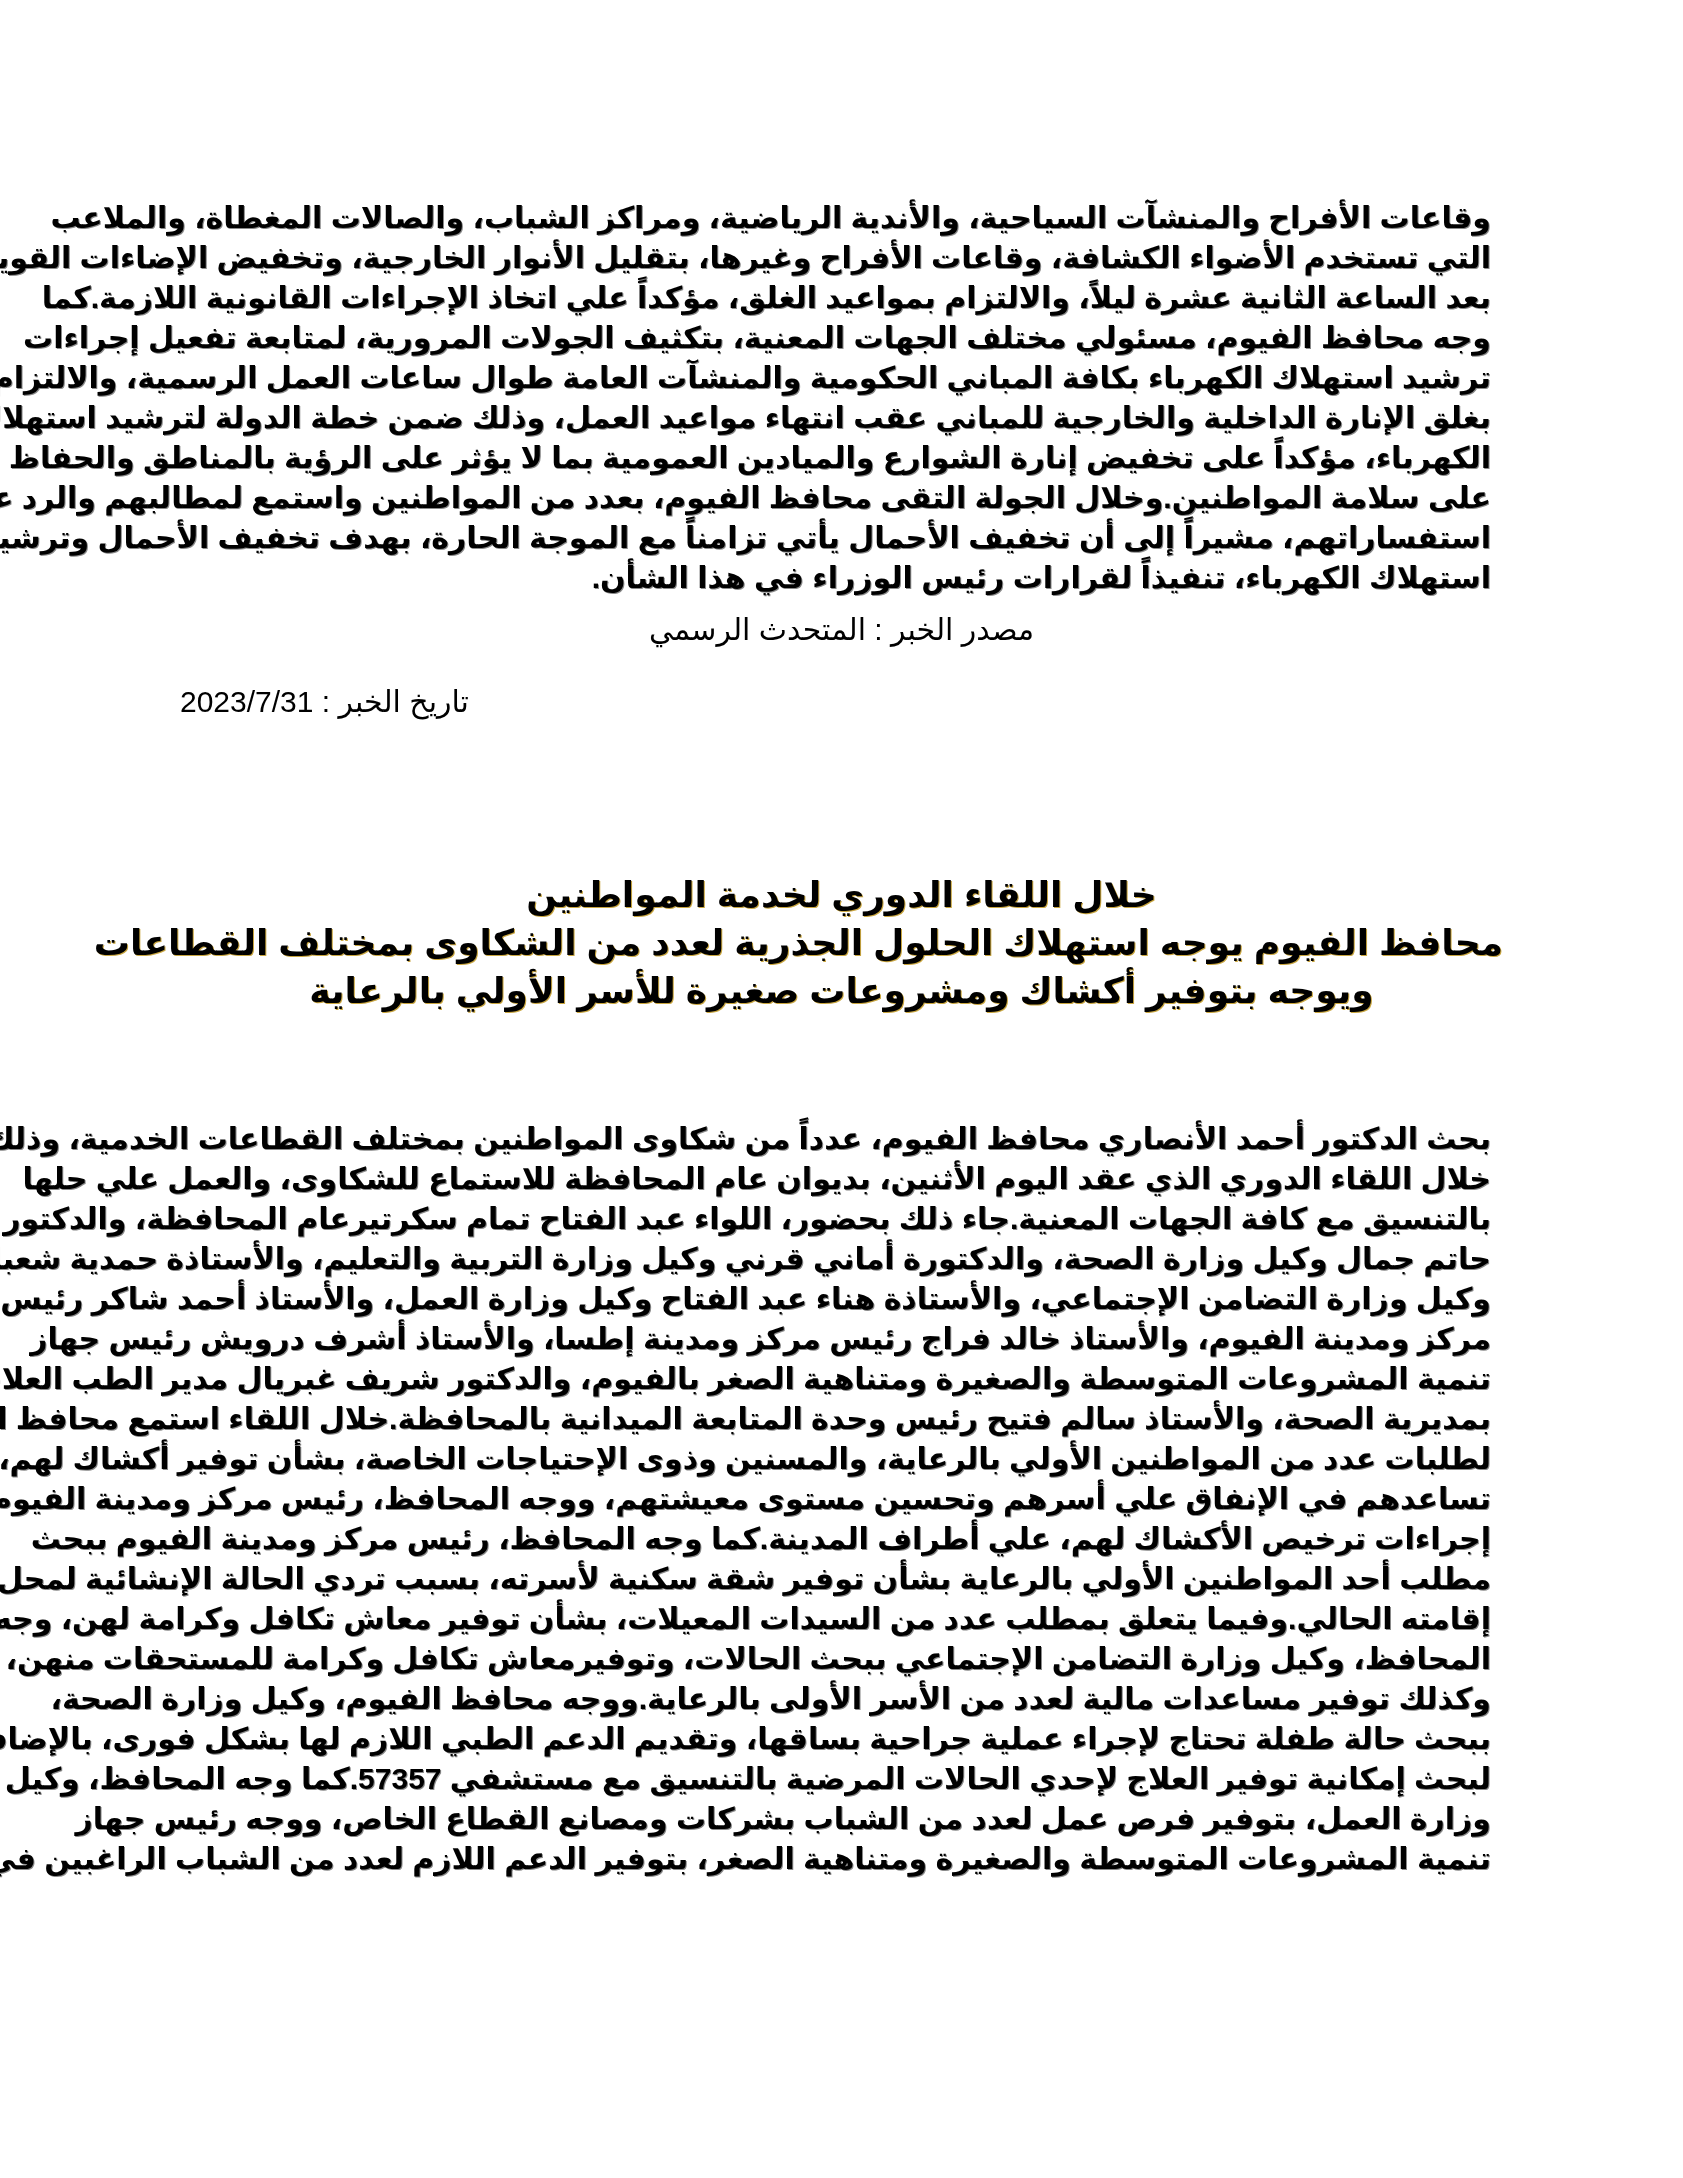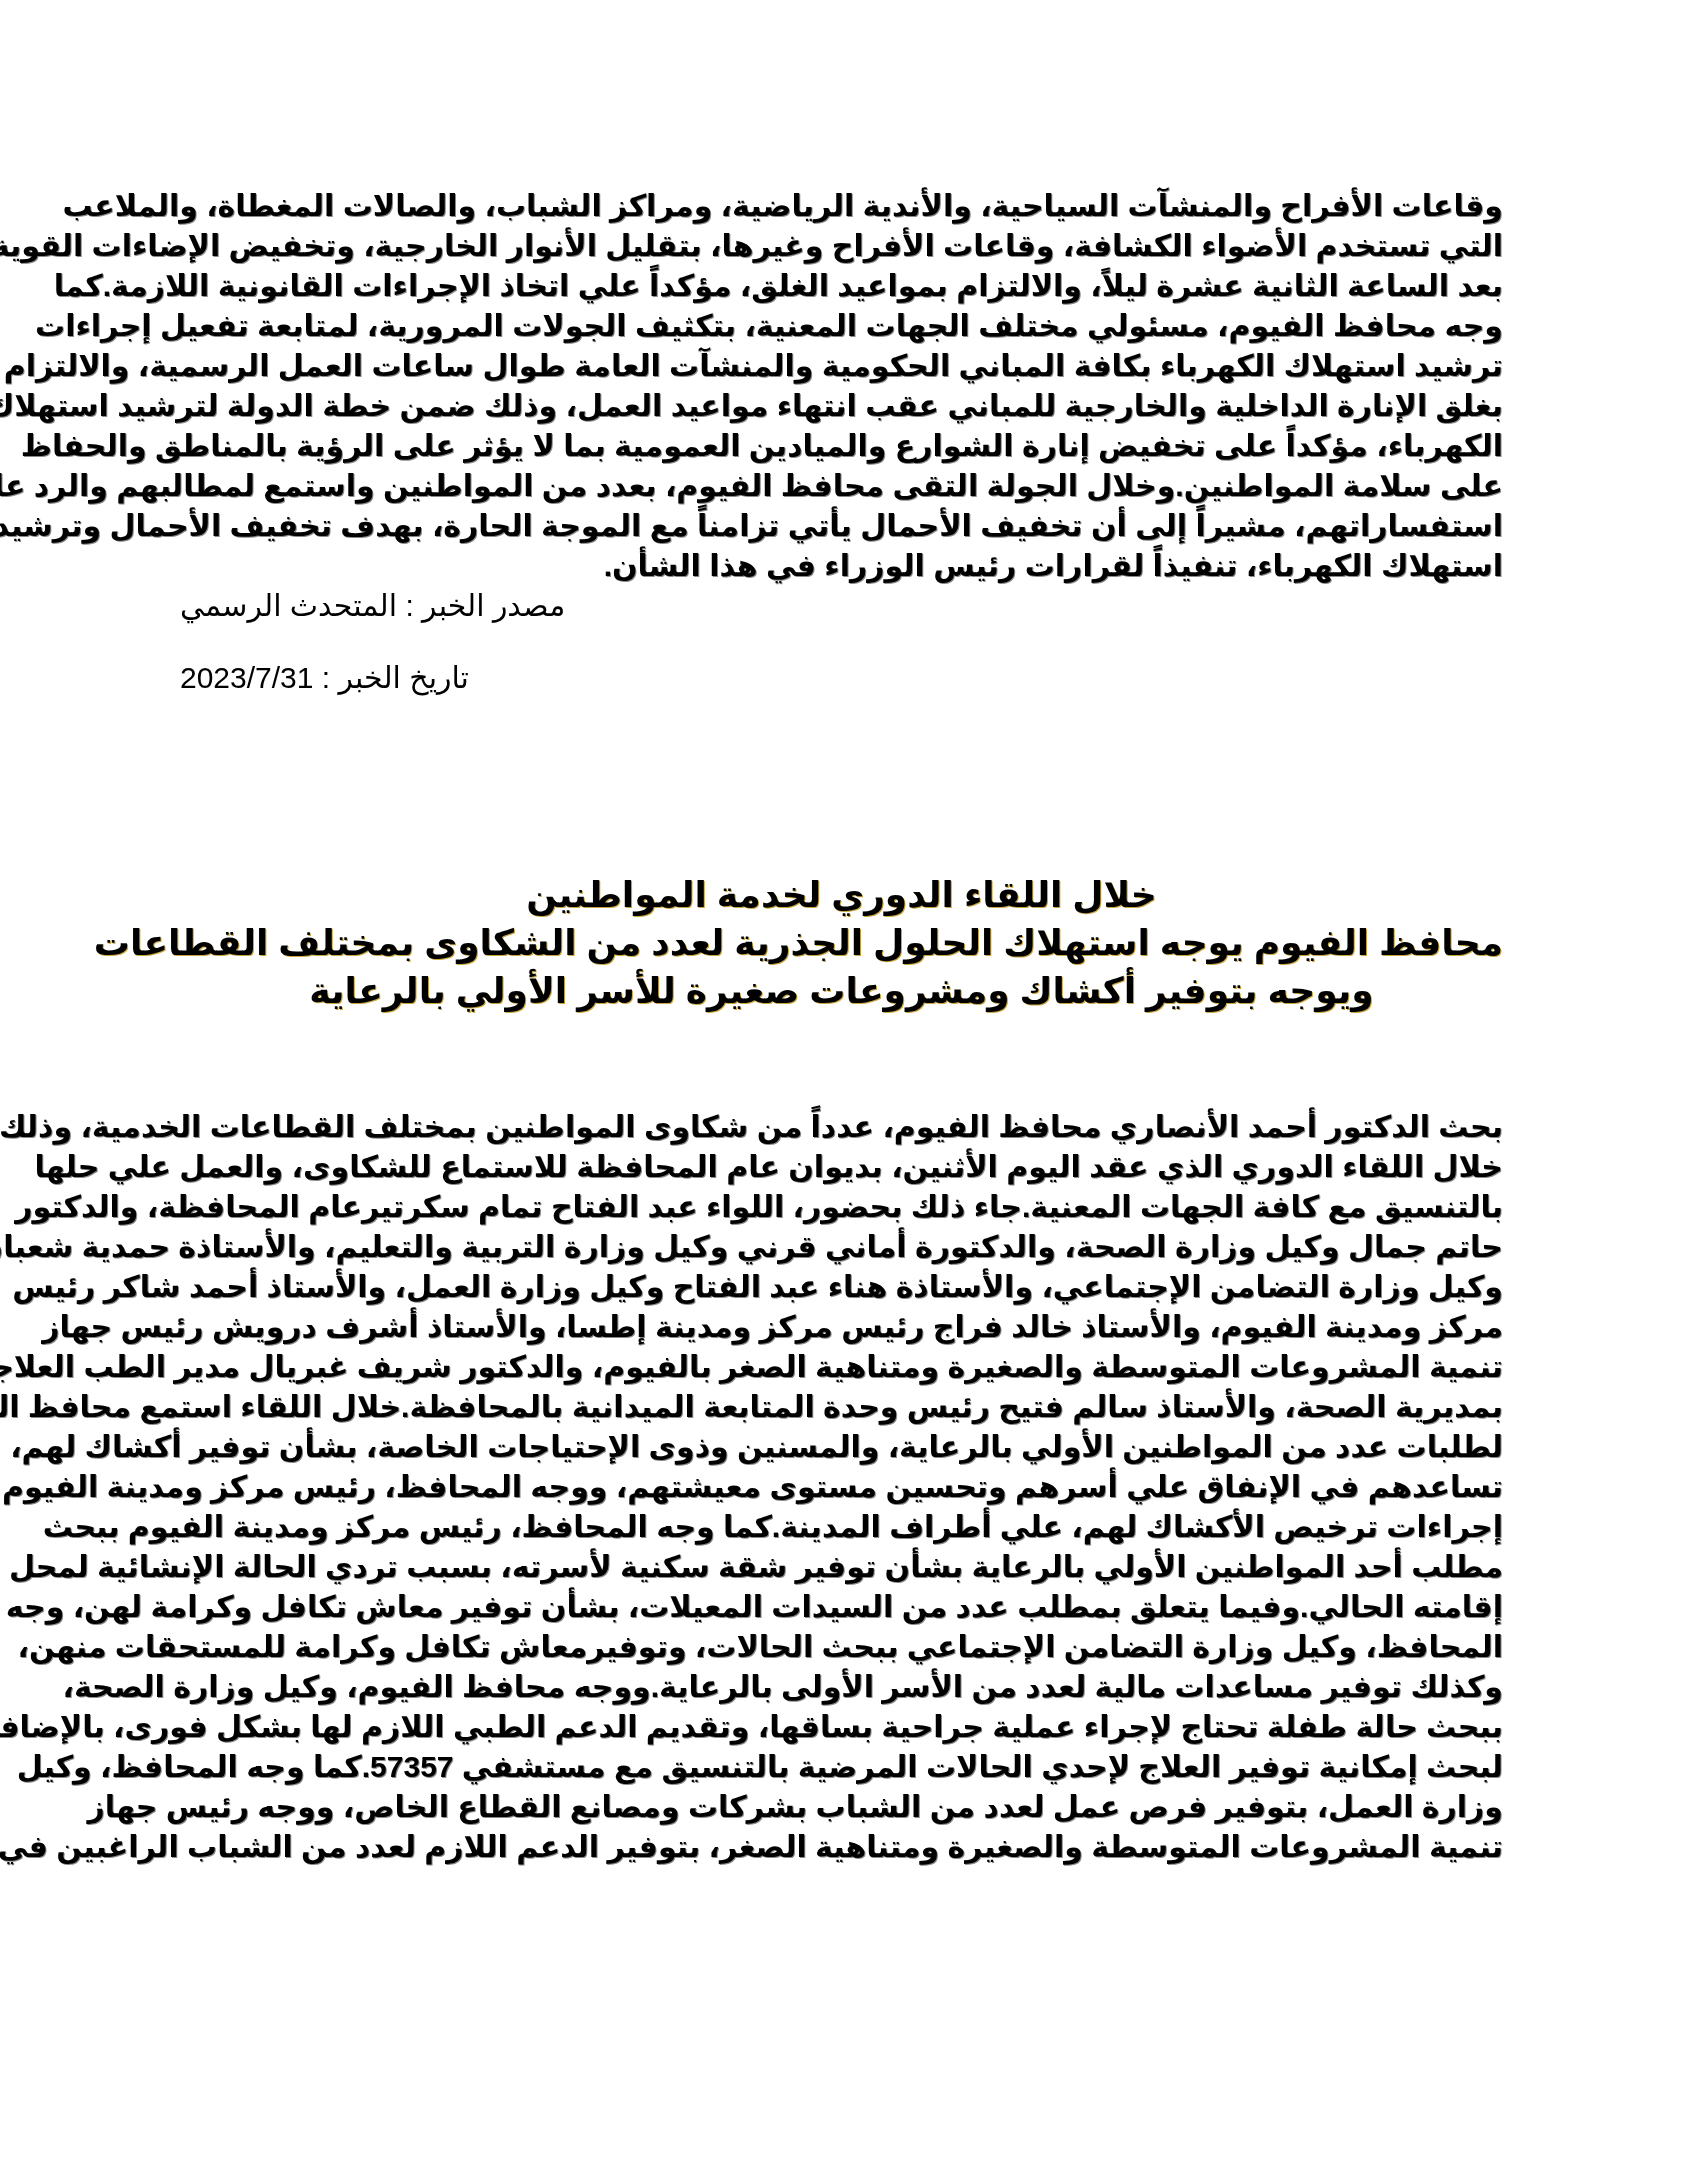--- a/index.html
+++ b/index.html
@@ -22,37 +22,37 @@
       width: 1323px;
       direction: rtl;
     }
     .body-text {
       font-size: 30px;
       line-height: 40px;
       font-weight: bold;
       text-align: justify;
       text-align-last: right;
       text-shadow: 1px 1px 0 #8a8a8a;
-      margin: 0;
+      margin: 12px;
     }
     .line {
       display: block;
       text-align: justify;
       text-align-last: justify;
       white-space: nowrap;
     }
     .line.last {
       text-align-last: right;
     }
     .source-line {
       font-size: 30px;
       line-height: 40px;
       font-weight: normal;
       margin: 0;
-      text-align: left;
+      text-align: center;
     }
     .date-line {
       font-size: 30px;
       line-height: 40px;
       font-weight: normal;
       margin: 32px 0 0 0;
       text-align: left;
     }
     .date-line .date-value {
       direction: ltr;

